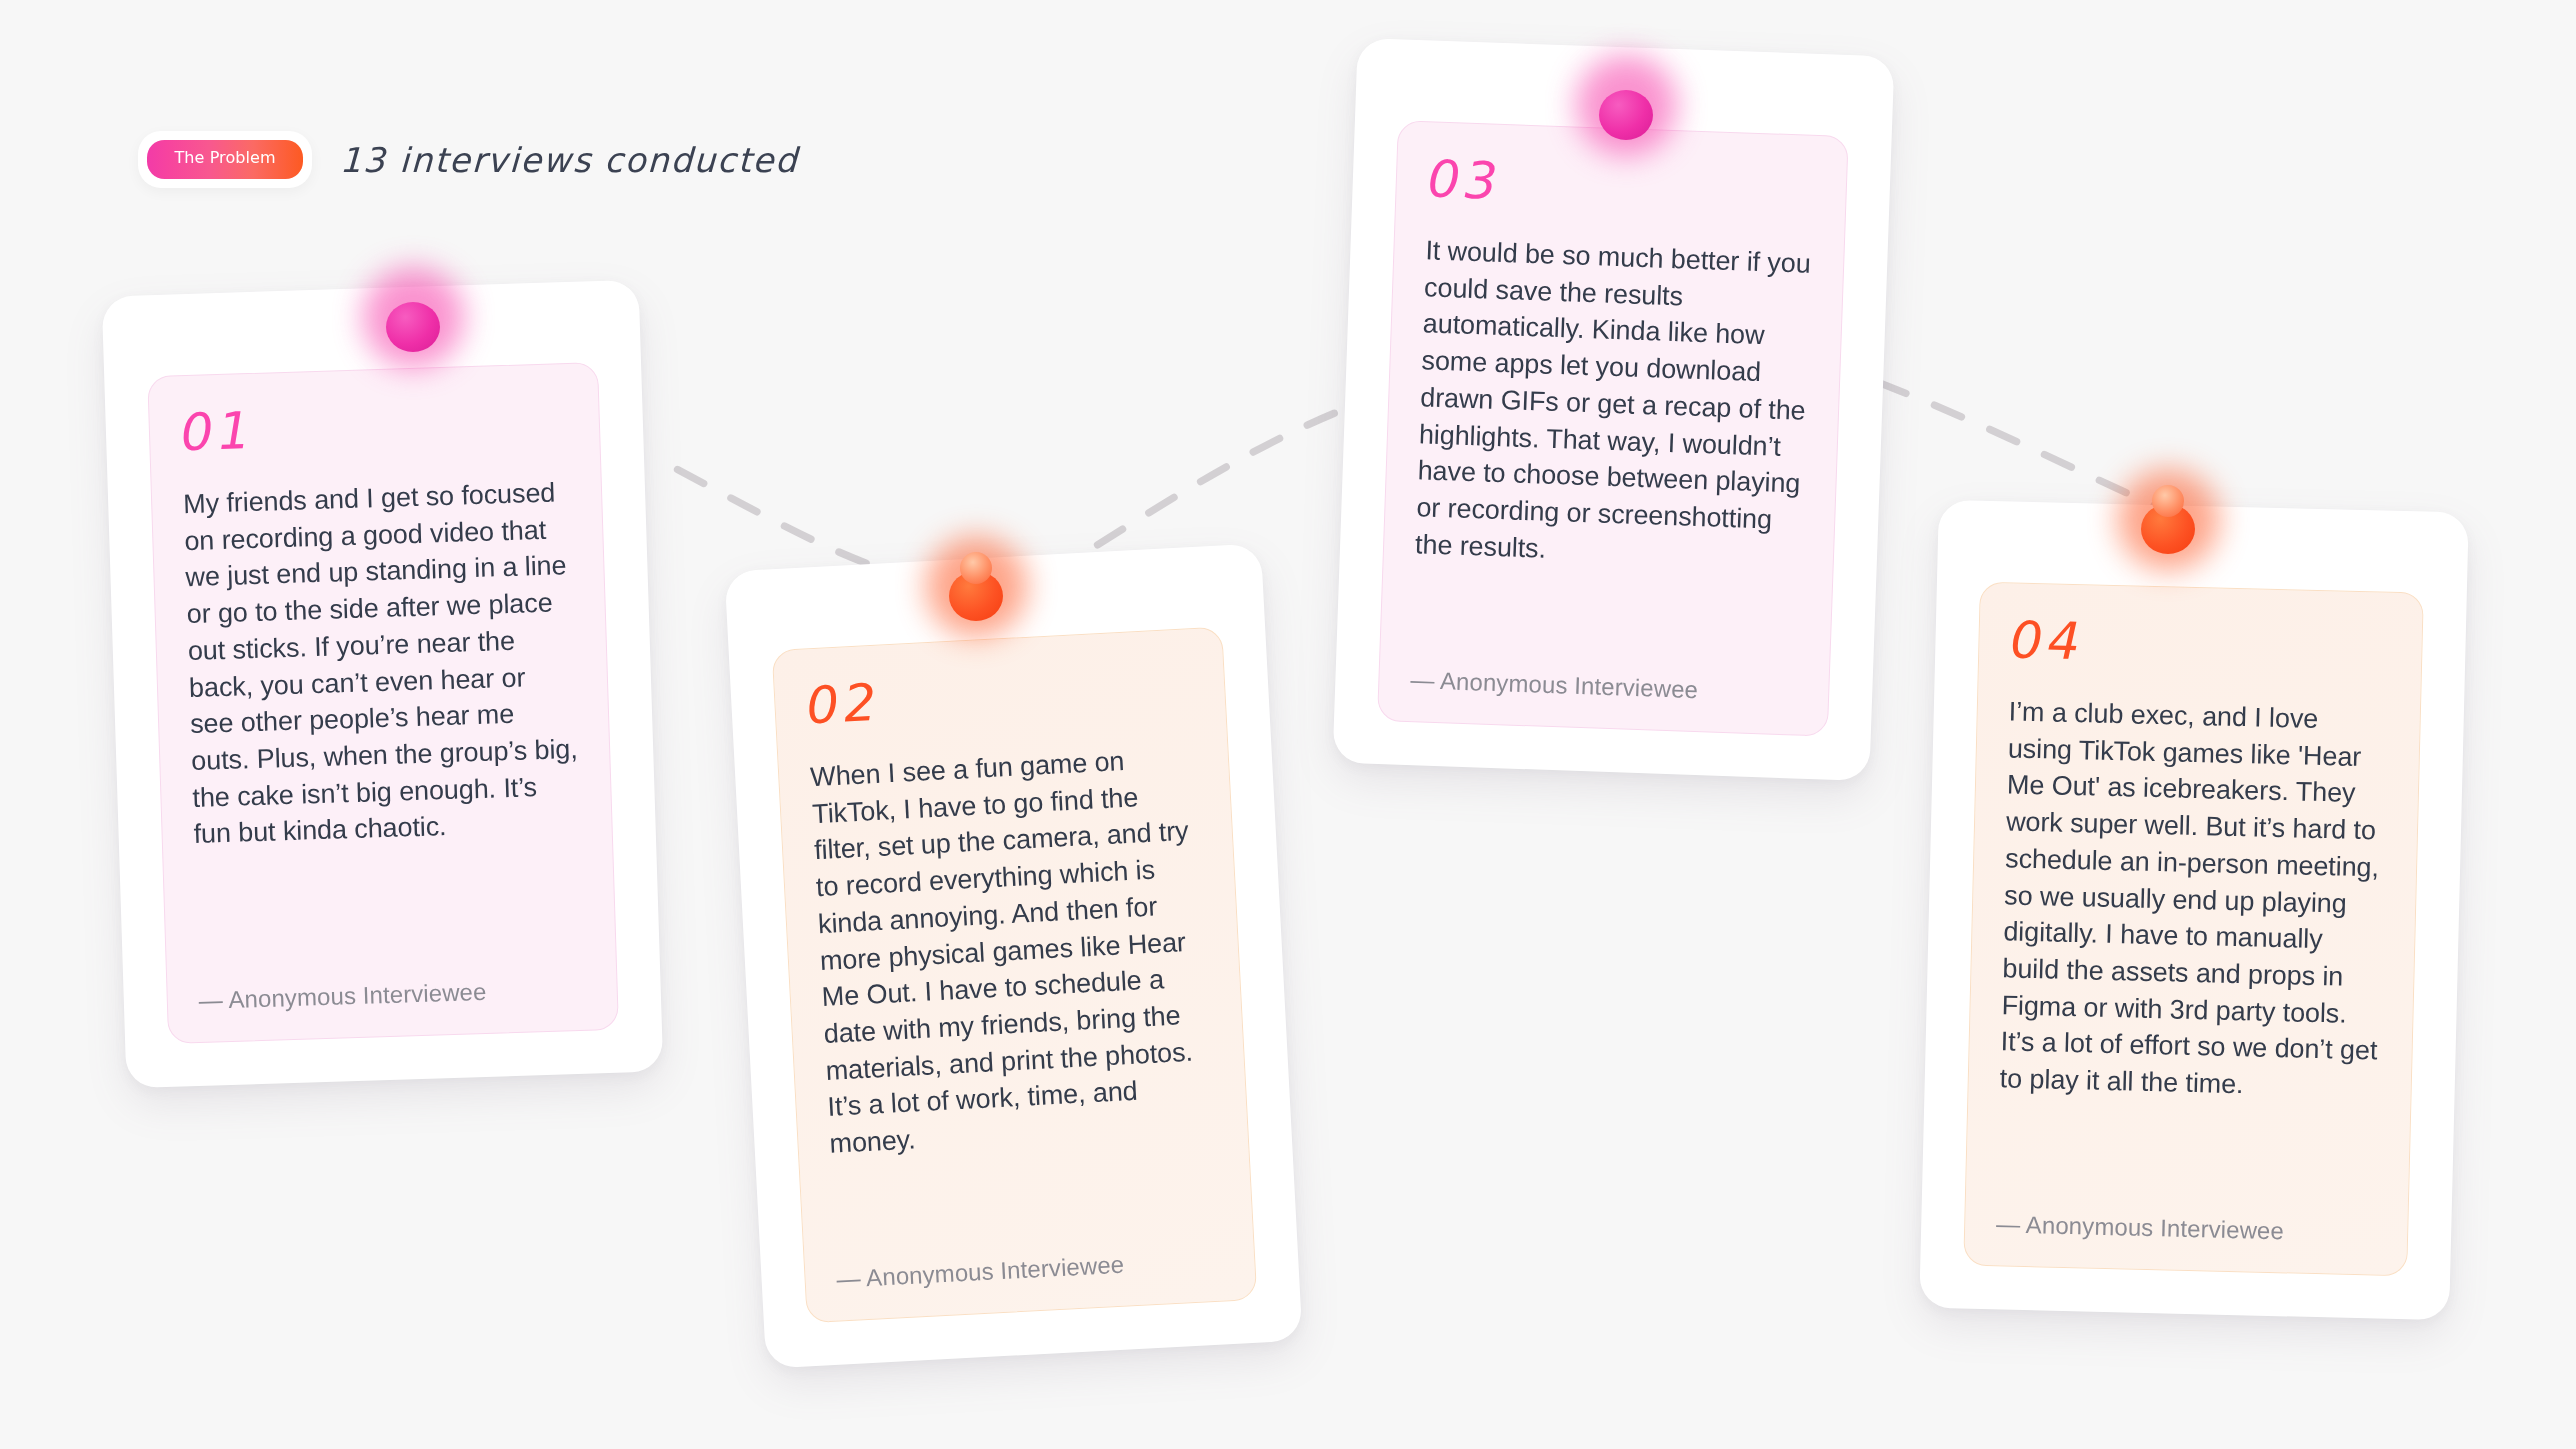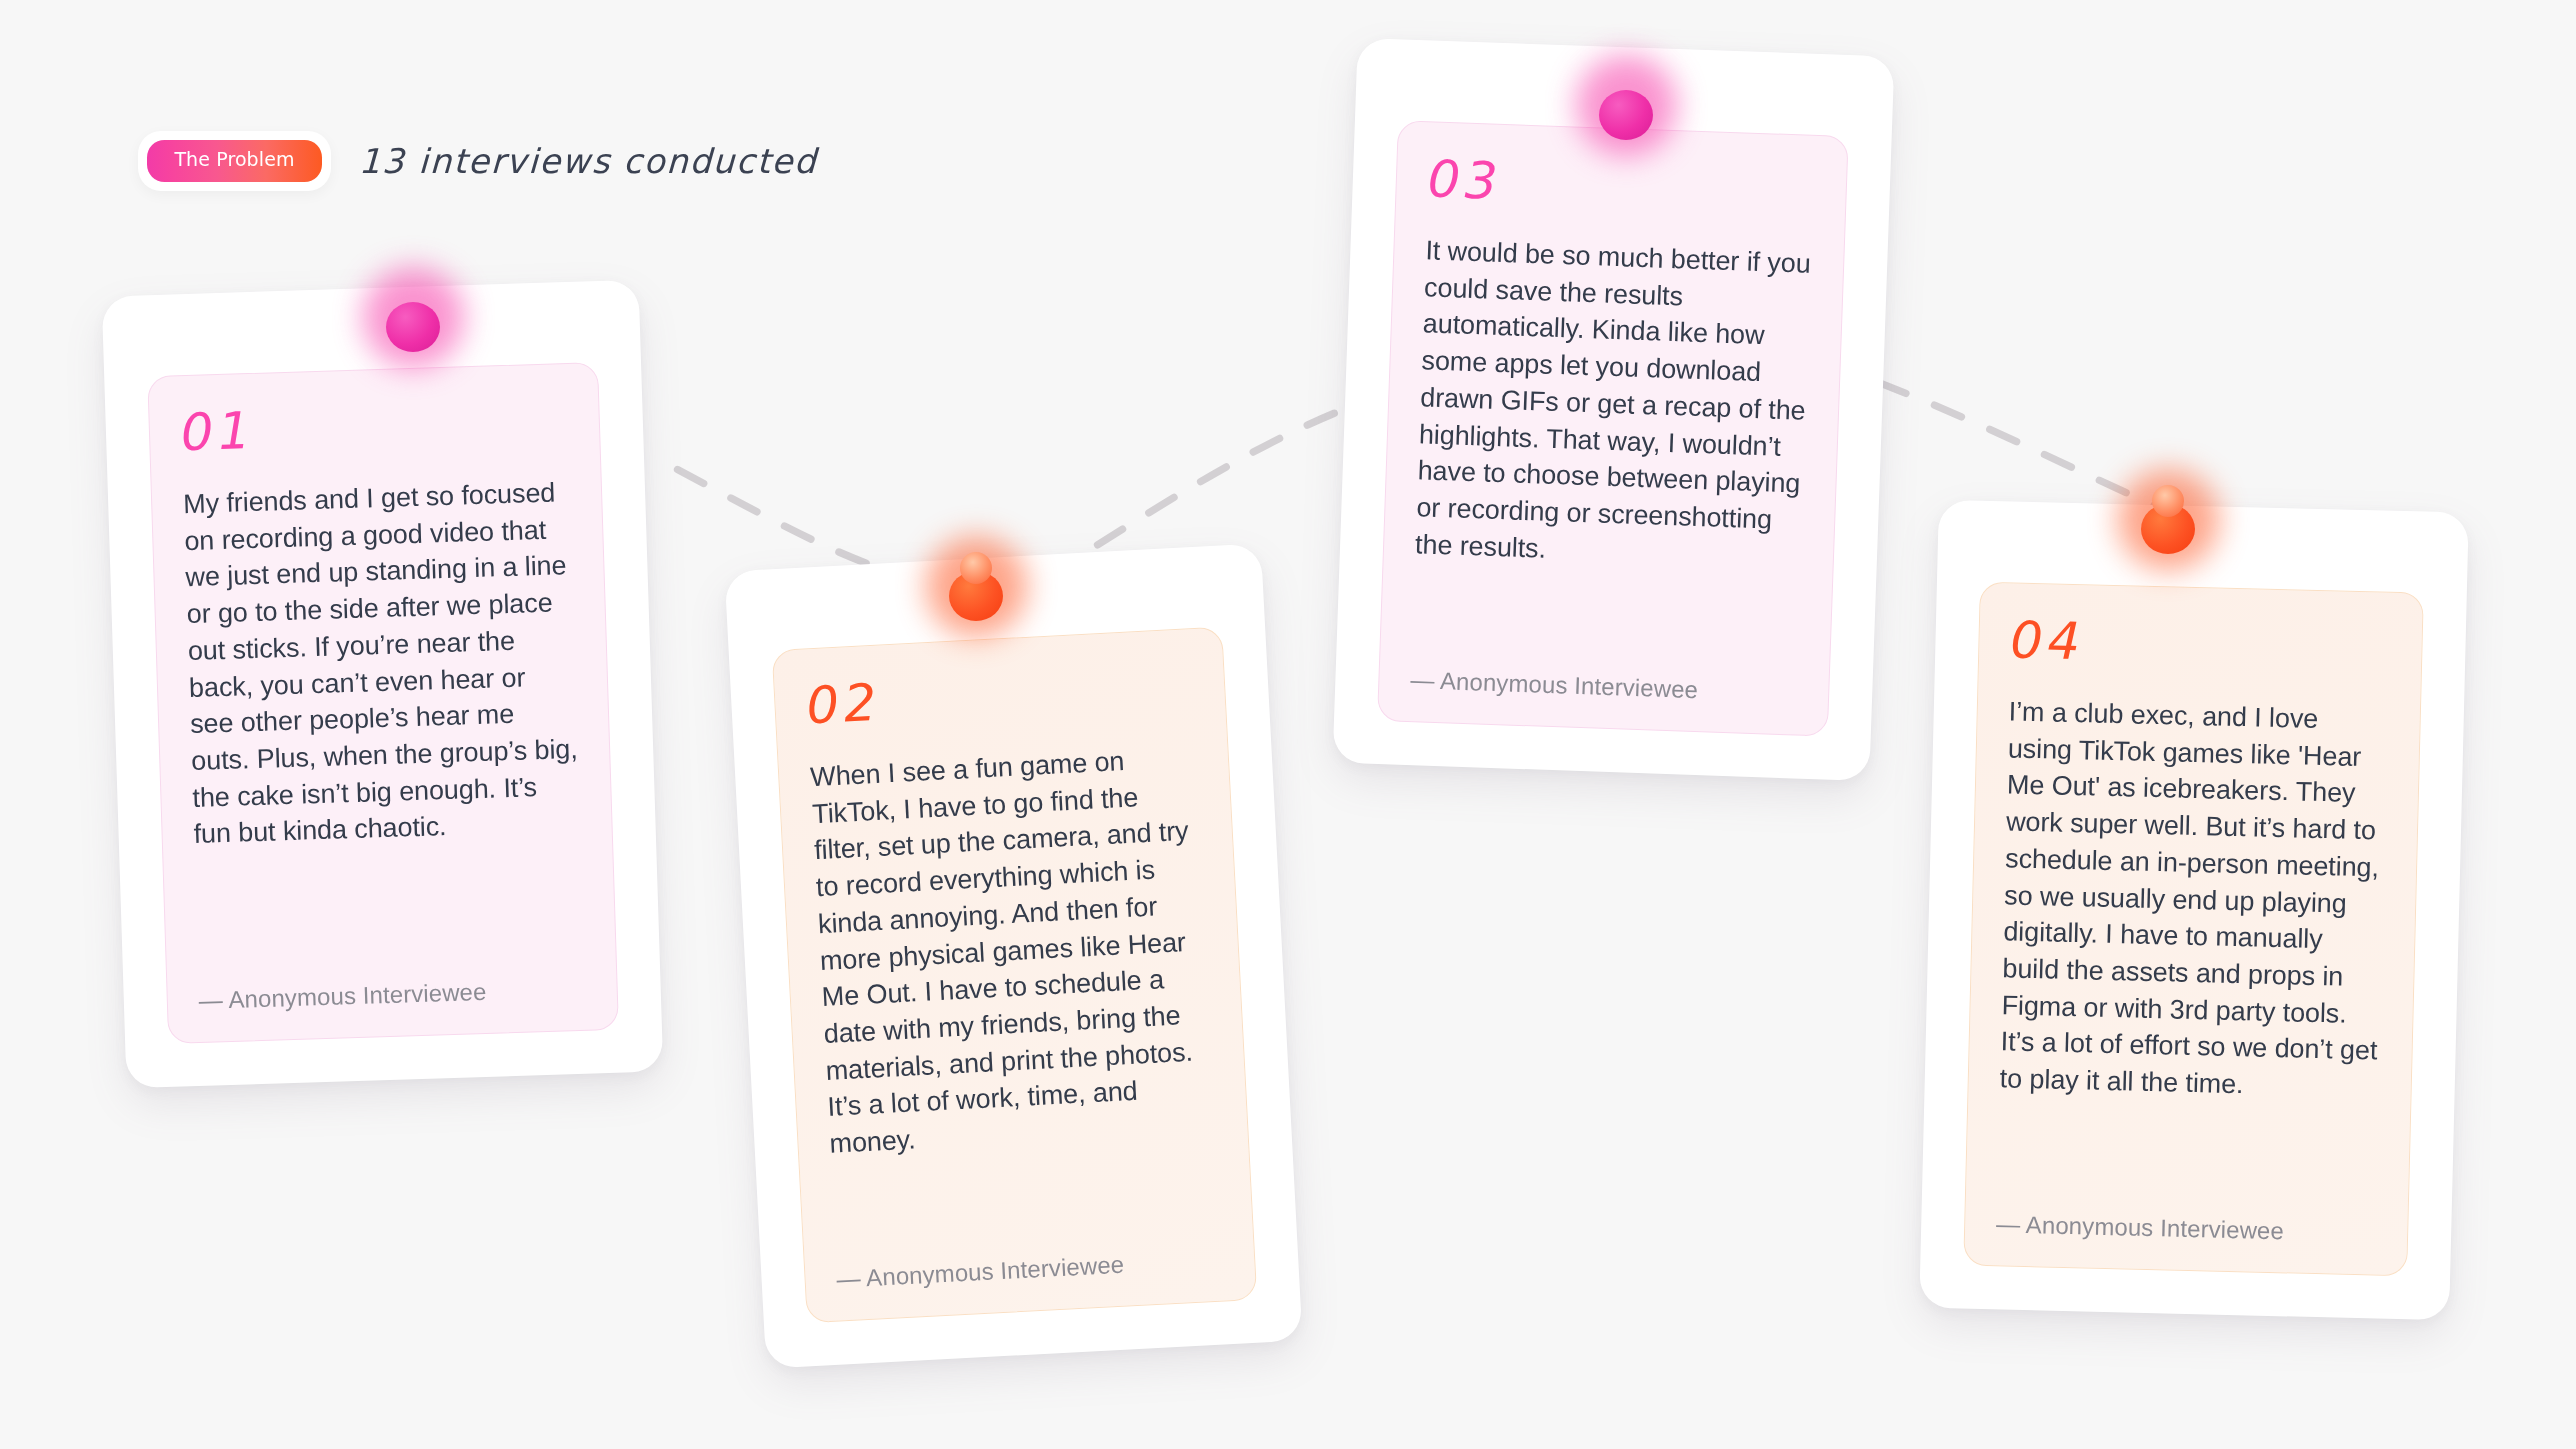--- a/index.html
+++ b/index.html
@@ -38,21 +38,21 @@
   }
 
   .badge {
     display: inline-flex;
     align-items: center;
     justify-content: center;
     padding: 10px 27px 12.7px 27px;
     border-radius: 17.4px;
     background: linear-gradient(90deg, #f23ba8 0%, #f7449e 14%, #f8588f 40%, #fb6a64 68%, #fd5a22 100%);
     color: #ffffff;
-    font-size: 19px;
+    font-size: 16px;
     letter-spacing: 0.1px;
     line-height: 1;
     white-space: nowrap;
     font-family: "DejaVu Sans", sans-serif;
     font-weight: 400;
   }
 
   .handwritten-note {
     font-family: "DejaVu Sans", sans-serif;
     font-style: italic;

